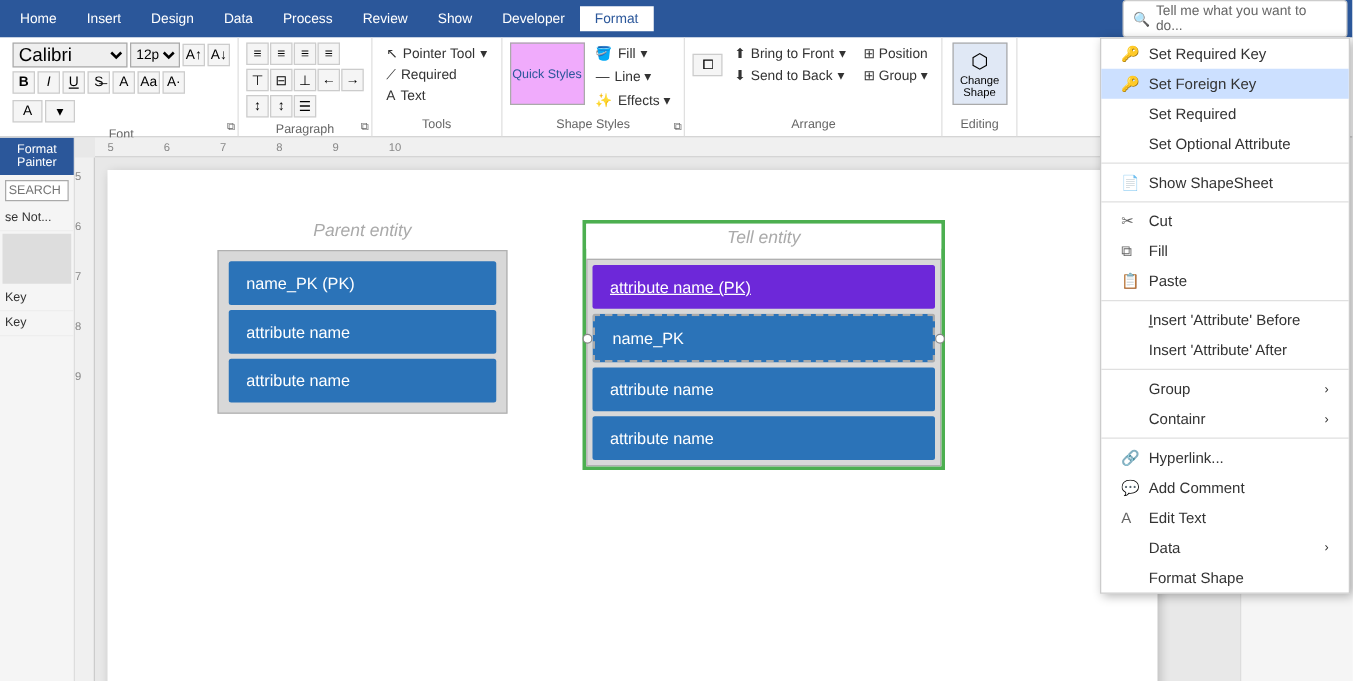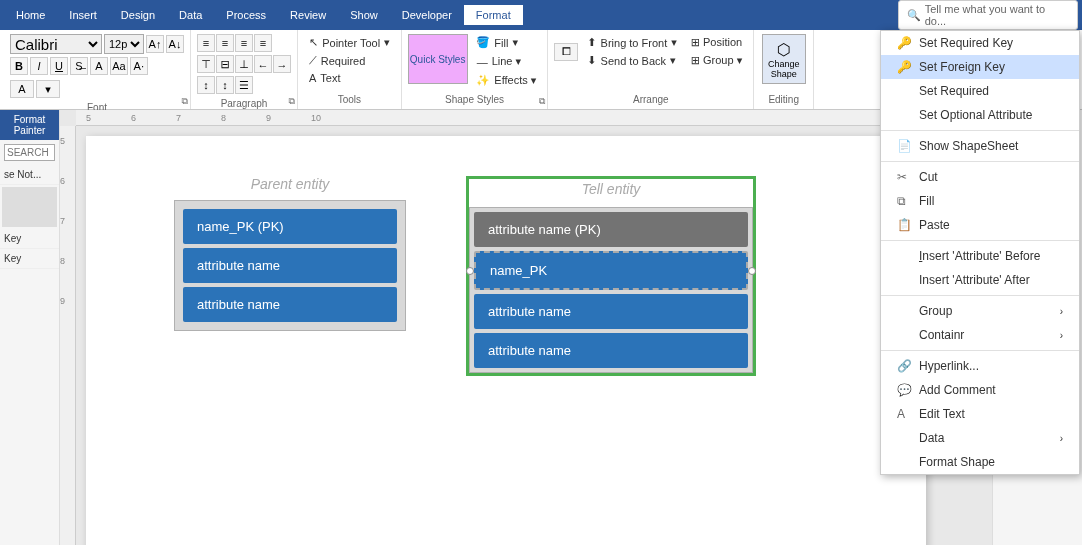--- a/index.html
+++ b/index.html
@@ -265,21 +265,21 @@
           <div style="border:1px solid #b0b0b0; background:#d8d8d8; padding:4px;">
             <div class="entity-row" style="background:#2b73b8; color:#fff; padding:10px 14px; margin-bottom:4px; border-radius:2px; font-size:13px;">name_PK (PK)</div>
             <div class="entity-row" style="background:#2b73b8; color:#fff; padding:10px 14px; margin-bottom:4px; border-radius:2px; font-size:13px;">attribute name</div>
             <div class="entity-row" style="background:#2b73b8; color:#fff; padding:10px 14px; border-radius:2px; font-size:13px;">attribute name</div>
           </div>
         </div>
 
         <div class="entity" style="position:absolute; left:380px; top:40px; width:290px; border:3px solid #4caf50;">
           <div class="entity-title" style="font-style:italic; color:#aaa; font-size:14px; text-align:center; margin-bottom:8px; background:#fff; padding:2px;">Tell entity</div>
           <div style="border:1px solid #b0b0b0; background:#d8d8d8; padding:4px;">
-            <div style="background:#737373; color:#fff; padding:10px 14px; margin-bottom:4px; border-radius:2px; font-size:13px;">attribute name (PK)</div>
+            <div style="background:#6d28d9; color:#fff; padding:10px 14px; margin-bottom:4px; border-radius:2px; font-size:13px;text-decoration:underline;">attribute name (PK)</div>
             <div style="background:#2b73b8; color:#fff; padding:10px 14px; margin-bottom:4px; border-radius:2px; font-size:13px; border:2px dashed #aaa; position:relative;">
               name_PK
               <span style="position:absolute; left:-10px; top:50%; transform:translateY(-50%); width:8px; height:8px; background:#fff; border:1px solid #888; border-radius:50%;"></span>
               <span style="position:absolute; right:-10px; top:50%; transform:translateY(-50%); width:8px; height:8px; background:#fff; border:1px solid #888; border-radius:50%;"></span>
             </div>
             <div style="background:#2b73b8; color:#fff; padding:10px 14px; margin-bottom:4px; border-radius:2px; font-size:13px;">attribute name</div>
             <div style="background:#2b73b8; color:#fff; padding:10px 14px; border-radius:2px; font-size:13px;">attribute name</div>
           </div>
         </div>
 

